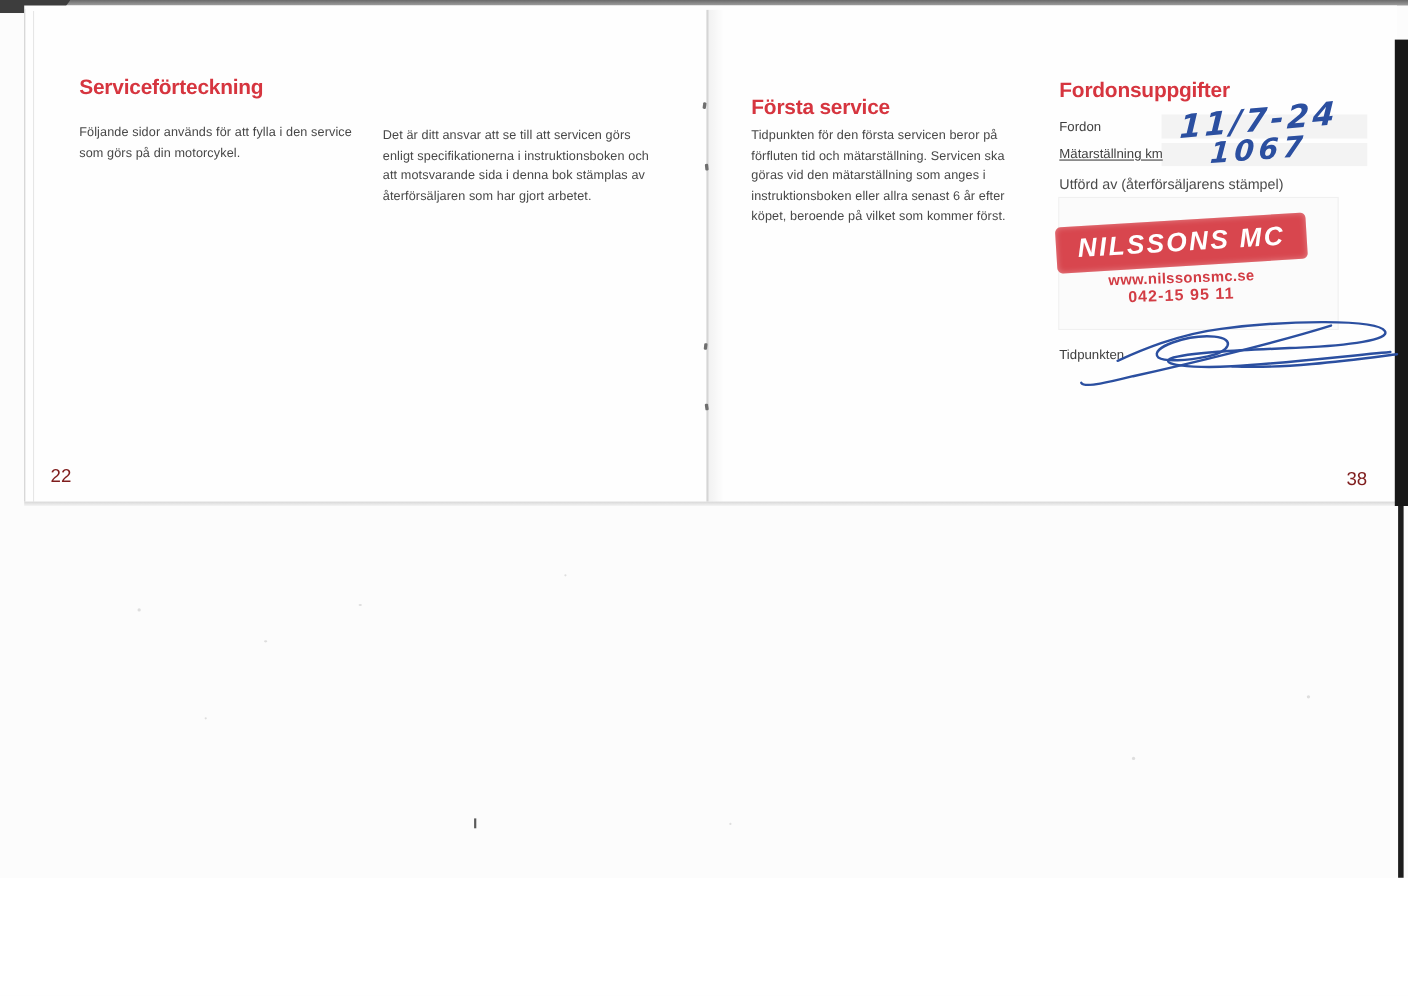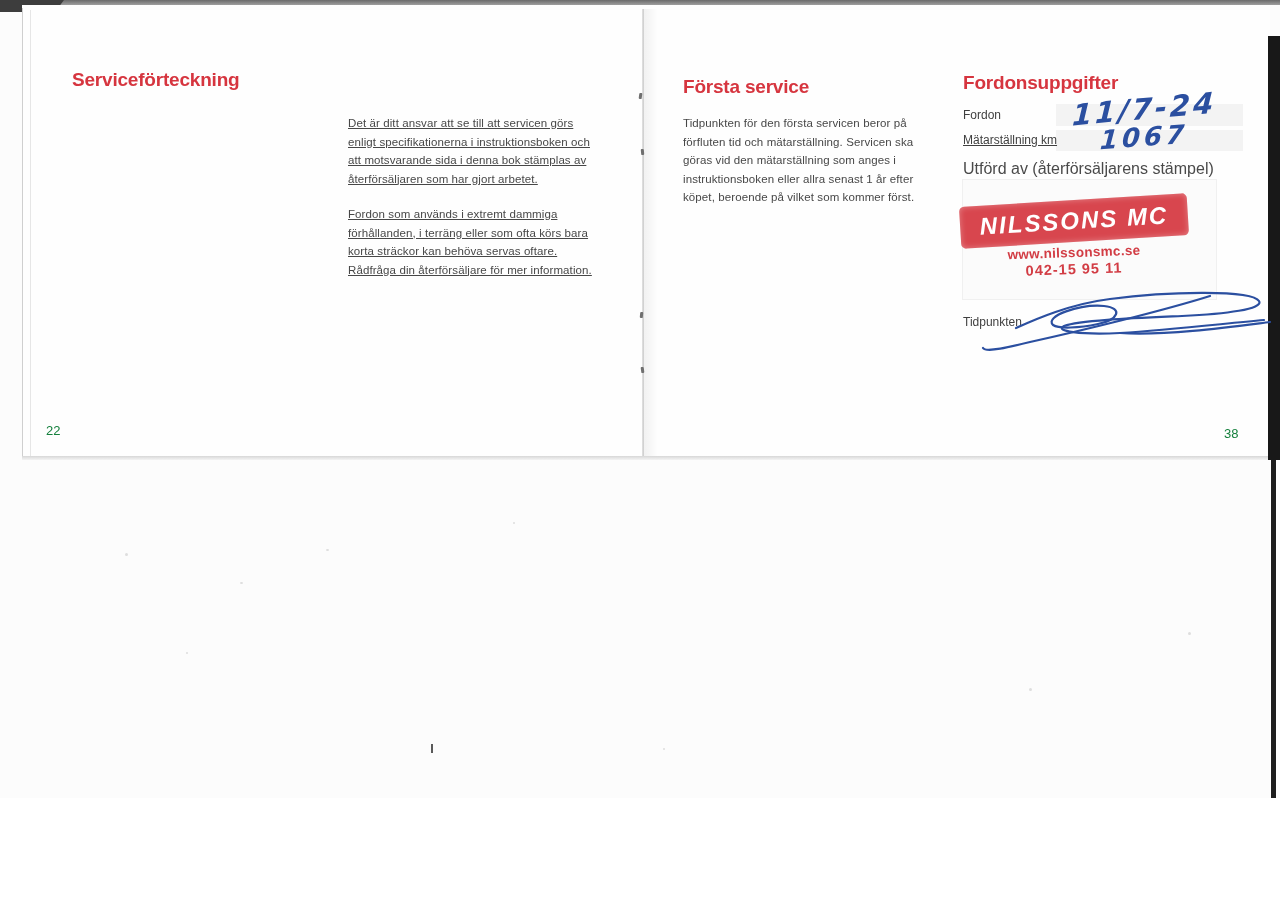--- a/index.html
+++ b/index.html
@@ -24,24 +24,24 @@
   .fold-shadow{position:absolute;left:644px;top:9px;width:14px;height:447px;
     background:linear-gradient(to right,rgba(0,0,0,0.05),rgba(0,0,0,0));}
   .staple{position:absolute;width:3px;height:6px;background:#6f6f6f;border-radius:1px;}
 
   
   .h-red{position:absolute;margin:0;color:#d6353f;font-size:19px;font-weight:bold;
     letter-spacing:-0.2px;}
   .body-text{position:absolute;margin:0;color:#474747;font-size:11.5px;line-height:18.5px;
     letter-spacing:0.1px;}
   .body-text p{margin:0 0 17px 0;}
-  .page-num{position:absolute;color:#15803d;font-size:13px;}
+  .page-num{position:absolute;color:#7f1d1d;font-size:17px;}
 
   .label{position:absolute;margin:0;color:#3f3f3f;font-size:12px;}
-  .label-small{position:absolute;margin:0;color:#4a4a4a;font-size:16px;text-align:right;}
+  .label-small{position:absolute;margin:0;color:#4a4a4a;font-size:13px;text-align:right;}
   .field-box{position:absolute;background:#f3f3f3;}
 
   .hand{position:absolute;color:#2b4fa0;font-style:italic;font-weight:bold;
     font-family:"DejaVu Sans",sans-serif;white-space:nowrap;}
   .hand-date{left:1072px;top:92px;font-size:29px;letter-spacing:3px;transform:rotate(-5deg) skewX(-8deg);}
   .hand-odo{left:1100px;top:122px;font-size:26px;letter-spacing:4px;transform:rotate(-4deg) skewX(-8deg);}
 
   .stamp-panel{position:absolute;left:962px;top:179px;width:253px;height:119px;
     background:#fbfbfb;border:1px solid #f0f0f0;}
   .stamp-box{position:absolute;left:960px;top:200px;width:228px;height:42px;
@@ -75,31 +75,31 @@
   <div class="staple" style="left:639px;top:93px;transform:rotate(8deg);"></div>
   <div class="staple" style="left:641px;top:149px;transform:rotate(-6deg);"></div>
   <div class="staple" style="left:640px;top:312px;transform:rotate(6deg);"></div>
   <div class="staple" style="left:641px;top:367px;transform:rotate(-8deg);"></div>
   <div class="book-bottom"></div>
   <div class="right-strip-top"></div>
   <div class="right-strip-bottom"></div>
 
   <h1 class="h-red" style="left:72px;top:69px;">Serviceförteckning</h1>
 
+  <div class="body-text" style="left:72px;top:112px;width:250px;">Följande sidor används för att fylla i den service som görs på din motorcykel.</div>
 
-  <div class="body-text" style="left:348px;top:114px;width:254px;text-decoration:underline;">
+  <div class="body-text" style="left:348px;top:114px;width:254px;">
     <p>Det är ditt ansvar att se till att servicen görs enligt specifikationerna i instruktionsboken och att motsvarande sida i denna bok stämplas av återförsäljaren som har gjort arbetet.</p>
-    <p>Fordon som används i extremt dammiga förhållanden, i terräng eller som ofta körs bara korta sträckor kan behöva servas oftare. Rådfråga din återförsäljare för mer information.</p>
   </div>
 
   <div class="page-num" style="left:46px;top:423px;">22</div>
 
-  <h1 class="h-red" style="left:683px;top:76px;">Första service</h1>
+  <h1 class="h-red" style="left:683px;top:88px;">Första service</h1>
 
-  <div class="body-text" style="left:683px;top:114px;width:245px;">Tidpunkten för den första servicen beror på förfluten tid och mätarställning. Servicen ska göras vid den mätarställning som anges i instruktionsboken eller allra senast 1 år efter köpet, beroende på vilket som kommer först.</div>
+  <div class="body-text" style="left:683px;top:114px;width:245px;">Tidpunkten för den första servicen beror på förfluten tid och mätarställning. Servicen ska göras vid den mätarställning som anges i instruktionsboken eller allra senast 6 år efter köpet, beroende på vilket som kommer först.</div>
 
   <h1 class="h-red" style="left:963px;top:72px;">Fordonsuppgifter</h1>
 
   <div class="field-box" style="left:1056px;top:104px;width:187px;height:22px;"></div>
   <p class="label" style="left:963px;top:108px;">Fordon</p>
   <div class="hand hand-date">11/7-24</div>
 
   <div class="field-box" style="left:1056px;top:130px;width:187px;height:21px;"></div>
   <p class="label" style="left:963px;top:133px;text-decoration:underline;">Mätarställning km</p>
   <div class="hand hand-odo">1067</div>

